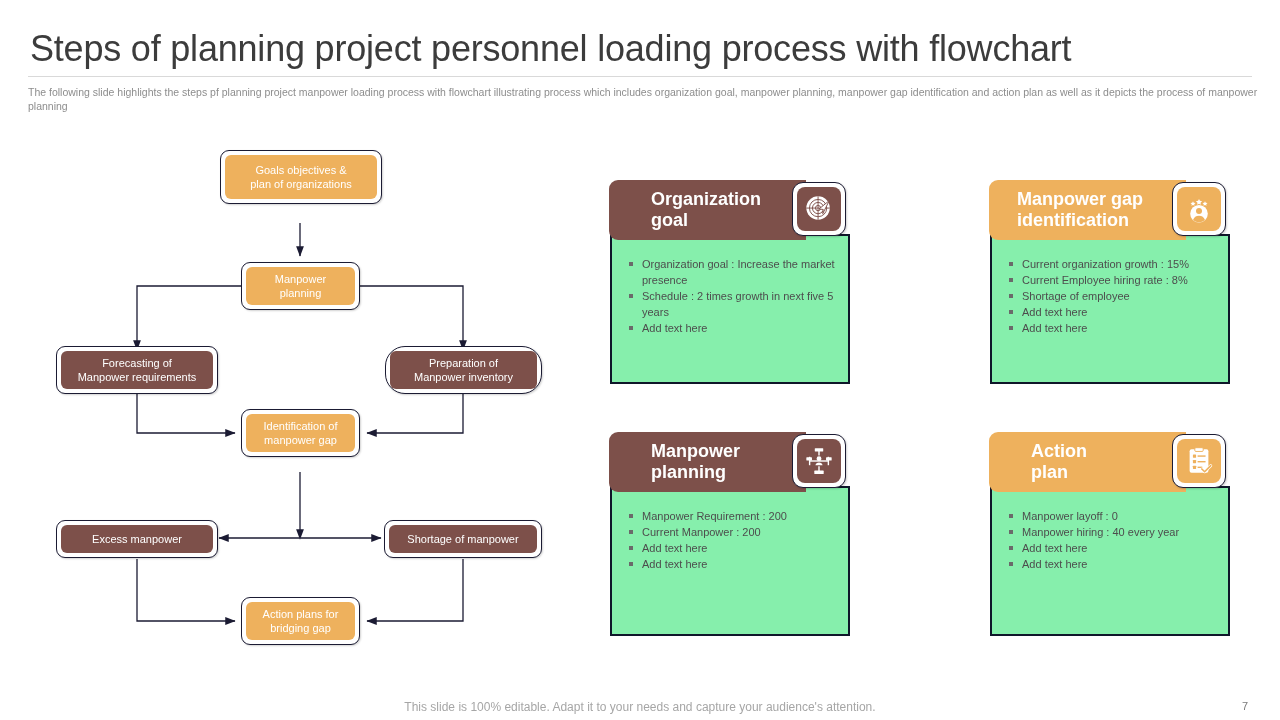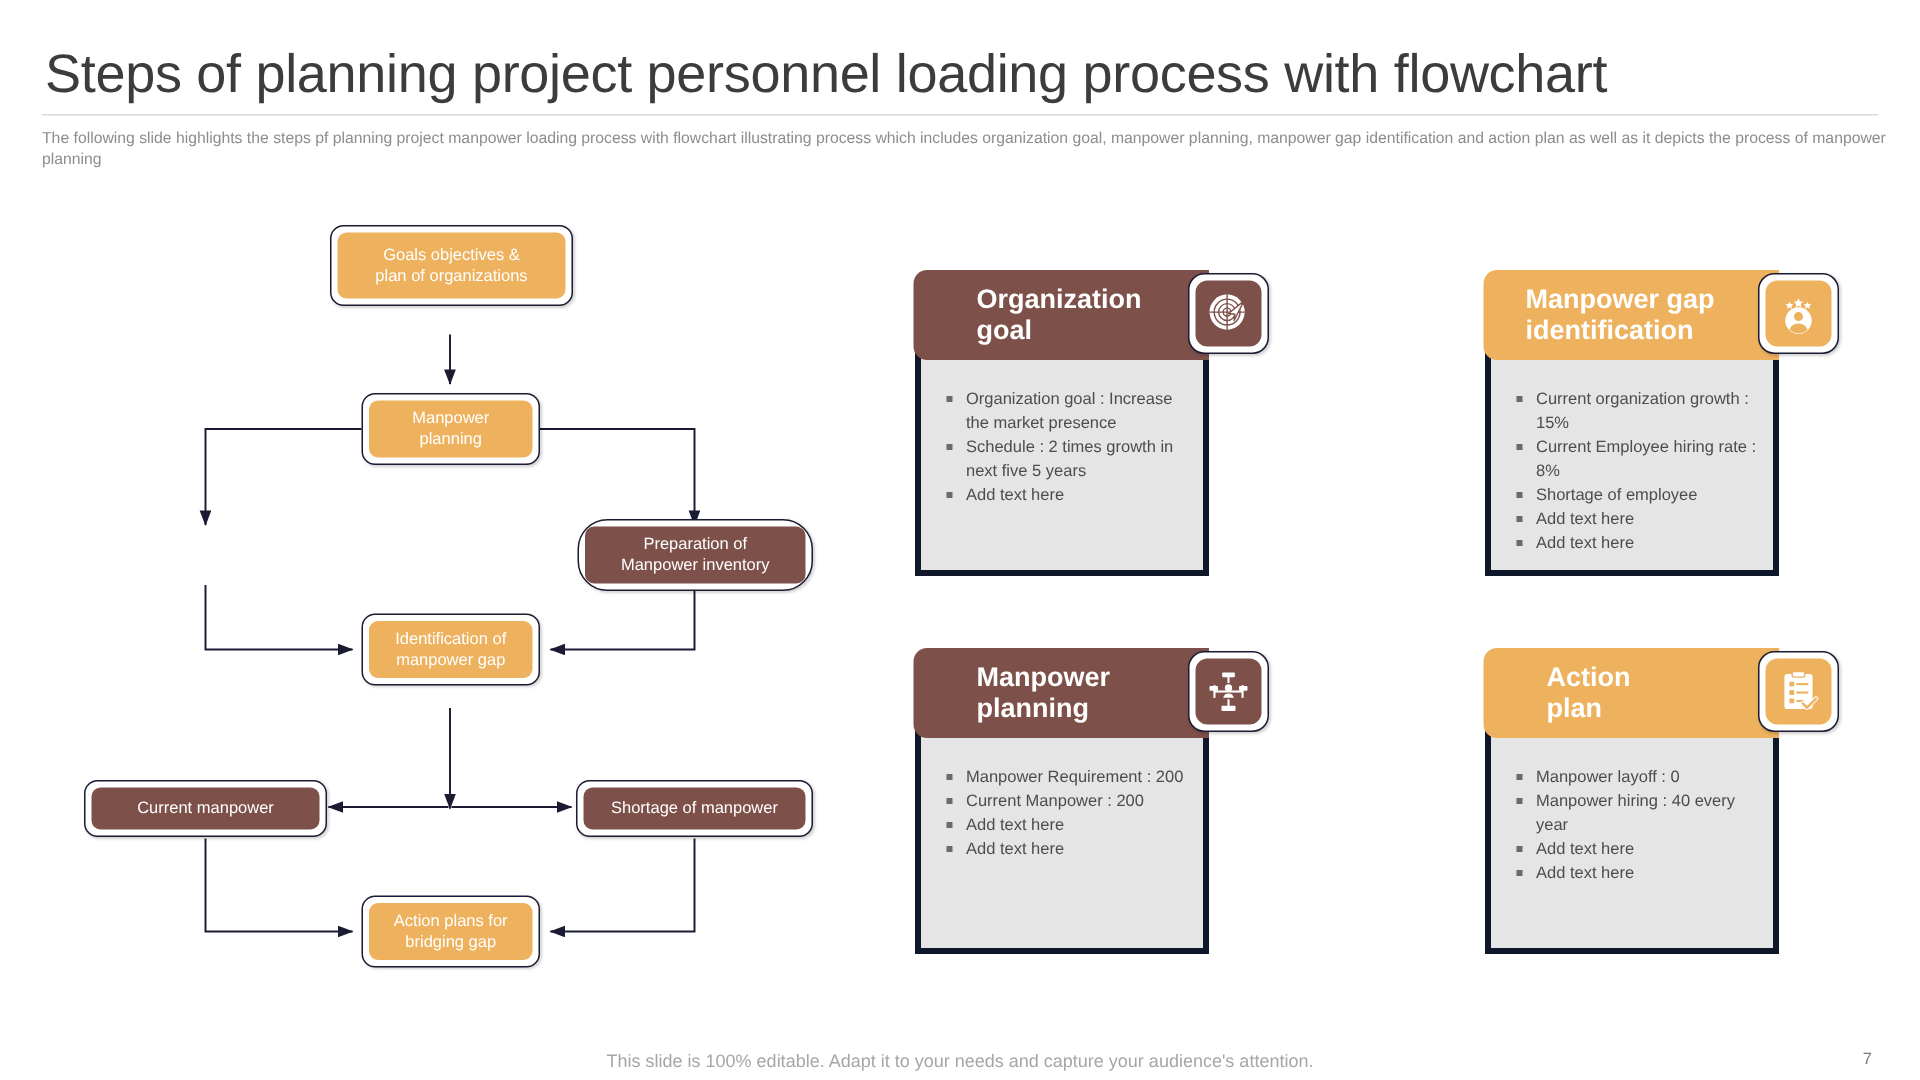--- a/index.html
+++ b/index.html
@@ -60,24 +60,24 @@
     box-sizing:border-box;
     display:flex;align-items:center;
     padding:0 0 0 42px;
     color:#ffffff;
     font-size:18px;font-weight:bold;line-height:21px;
     z-index:2;
   }
   .card.brown .hdr{background:#7d504a;}
   .card.orange .hdr{background:#eeb15d;}
   .card .body{
-    position:absolute;left:1px;top:54px;width:196px;height:150px;
-    border:4px solid #0f172a;
-    box-sizing:border-box;
-    background:#e5e5e5;
+    position:absolute;left:1px;top:54px;width:240px;height:150px;
+    border:2px solid #0f172a;
+    box-sizing:border-box;
+    background:#86efac;
     padding:20px 10px 6px 10px;
     z-index:1;
   }
   .card ul{
     margin:0;padding:0;list-style:none;
   }
   .card li{
     position:relative;
     padding-left:20px;
     font-size:11px;
@@ -159,33 +159,37 @@
   <div class="fnode orange" style="left:220px;top:168px;width:162px;height:54px;top:0px;">
     <div class="inner" style="white-space:pre-line;">Goals objectives  &amp;
 plan of organizations</div>
   </div>
 
   <div class="fnode orange" style="left:241px;top:112px;width:119px;height:48px;">
     <div class="inner" style="white-space:pre-line;">Manpower
 planning</div>
   </div>
 
+  <div class="fnode brown" style="left:56px;top:196px;width:162px;height:48px;">
+    <div class="inner" style="white-space:pre-line;">Forecasting of
+Manpower  requirements</div>
+  </div>
 
   <div class="fnode brown" style="left:385px;top:196px;width:157px;height:48px;border-radius:20px;">
     <div class="inner" style="white-space:pre-line;">Preparation  of
 Manpower  inventory</div>
   </div>
 
   <div class="fnode orange" style="left:241px;top:259px;width:119px;height:48px;">
     <div class="inner" style="white-space:pre-line;">Identification  of
 manpower  gap</div>
   </div>
 
   <div class="fnode brown" style="left:56px;top:370px;width:162px;height:38px;">
-    <div class="inner" style="white-space:pre-line;">Current manpower</div>
+    <div class="inner" style="white-space:pre-line;">Excess manpower</div>
   </div>
 
   <div class="fnode brown" style="left:384px;top:370px;width:158px;height:38px;">
     <div class="inner" style="white-space:pre-line;">Shortage of manpower</div>
   </div>
 
   <div class="fnode orange" style="left:241px;top:447px;width:119px;height:48px;">
     <div class="inner" style="white-space:pre-line;">Action plans for
 bridging  gap</div>
   </div>

